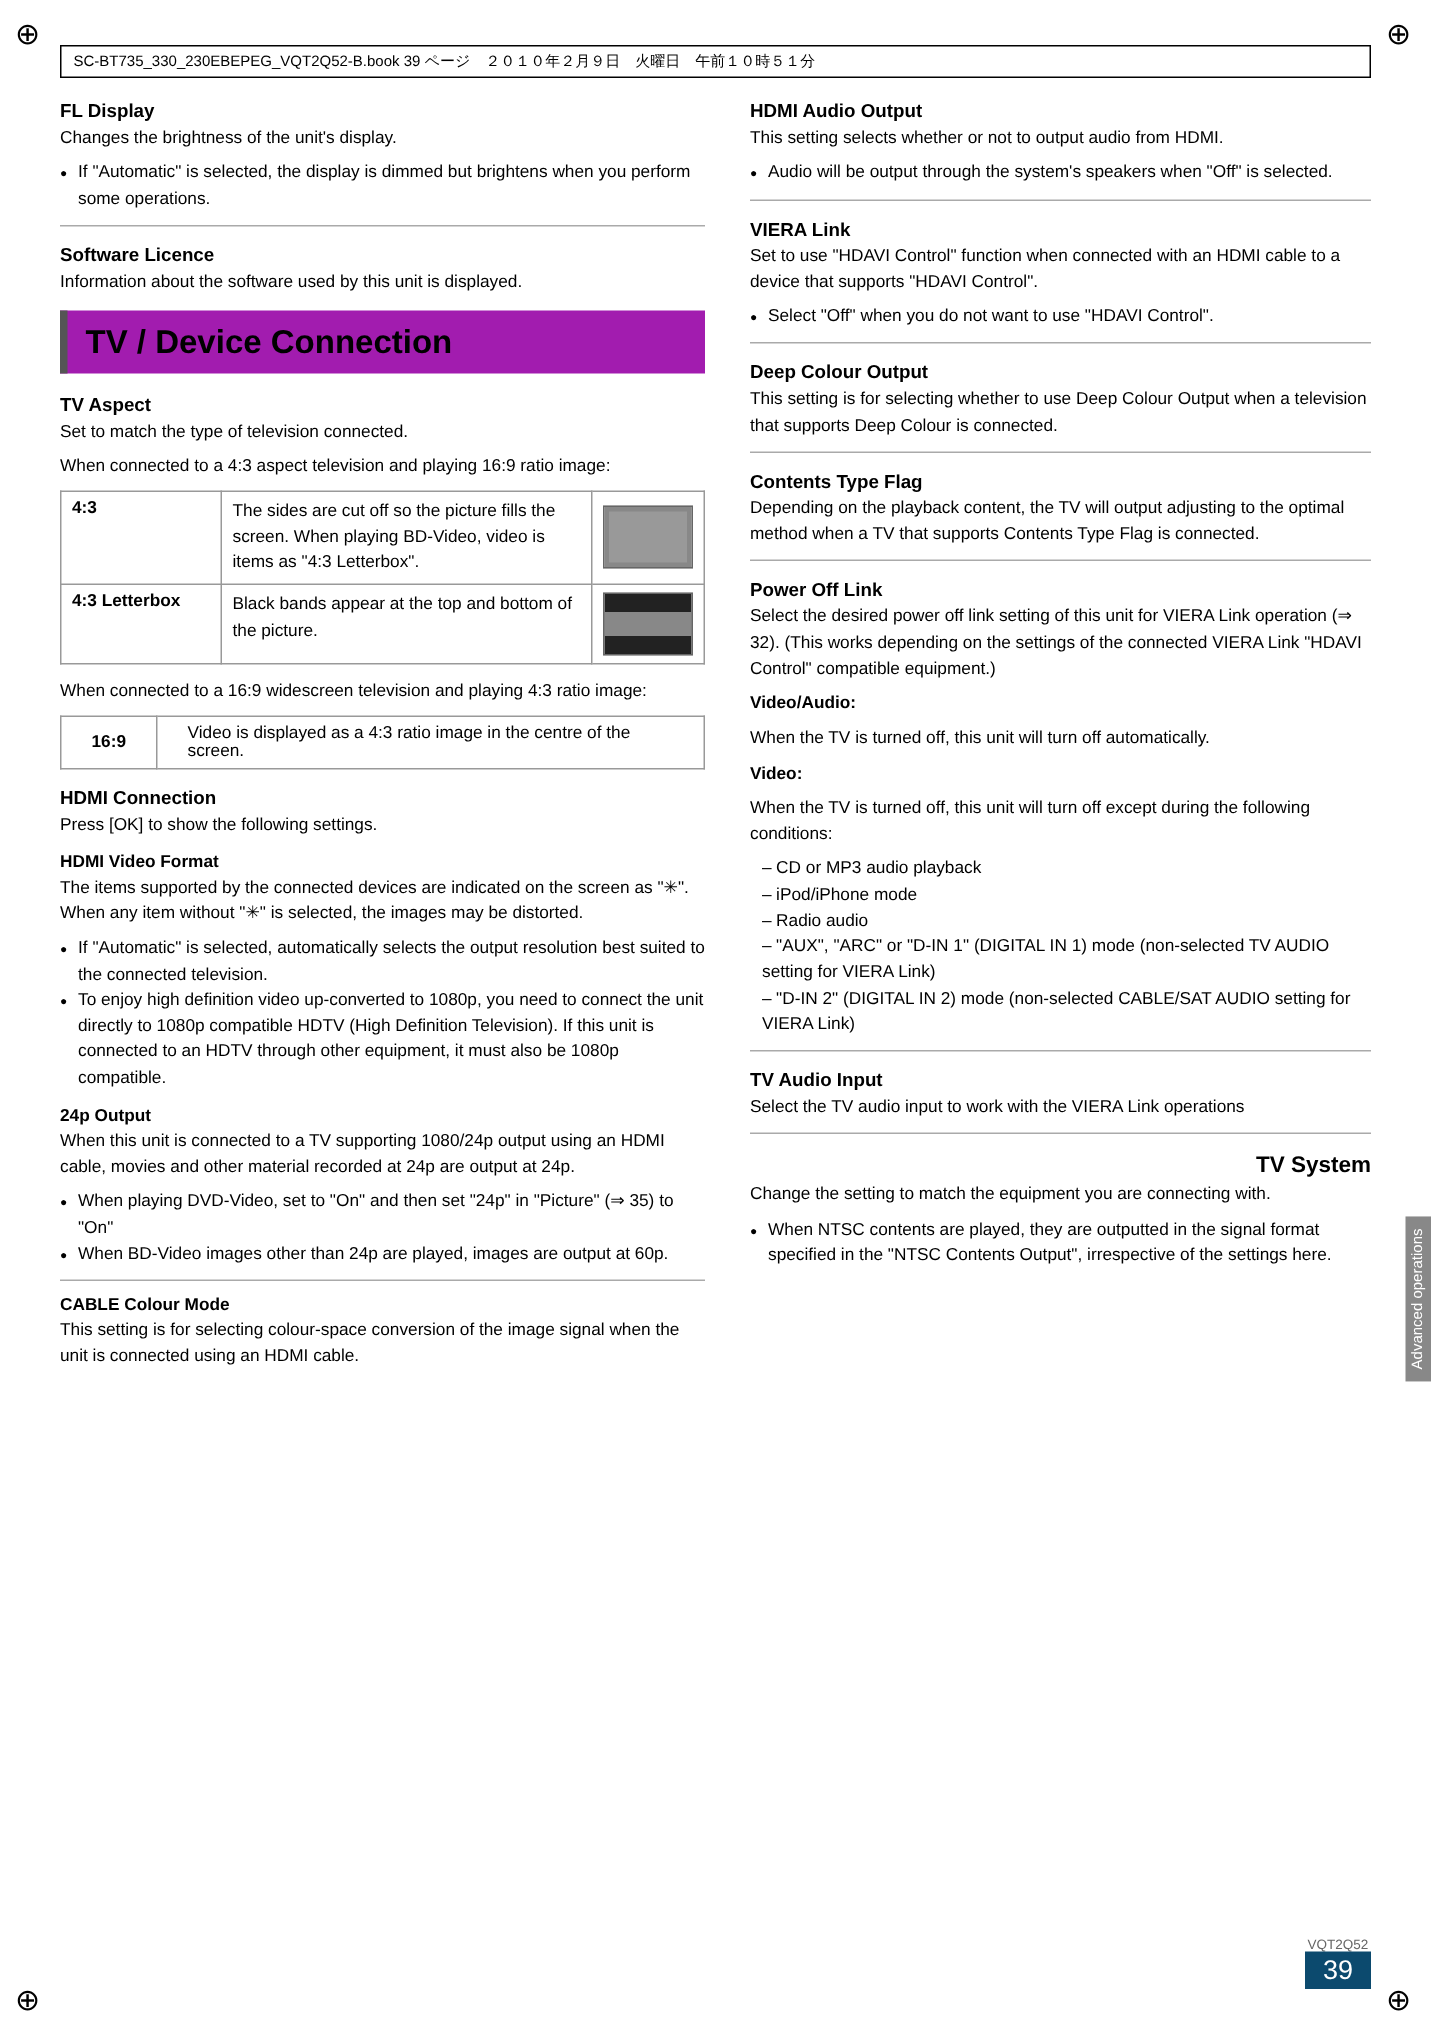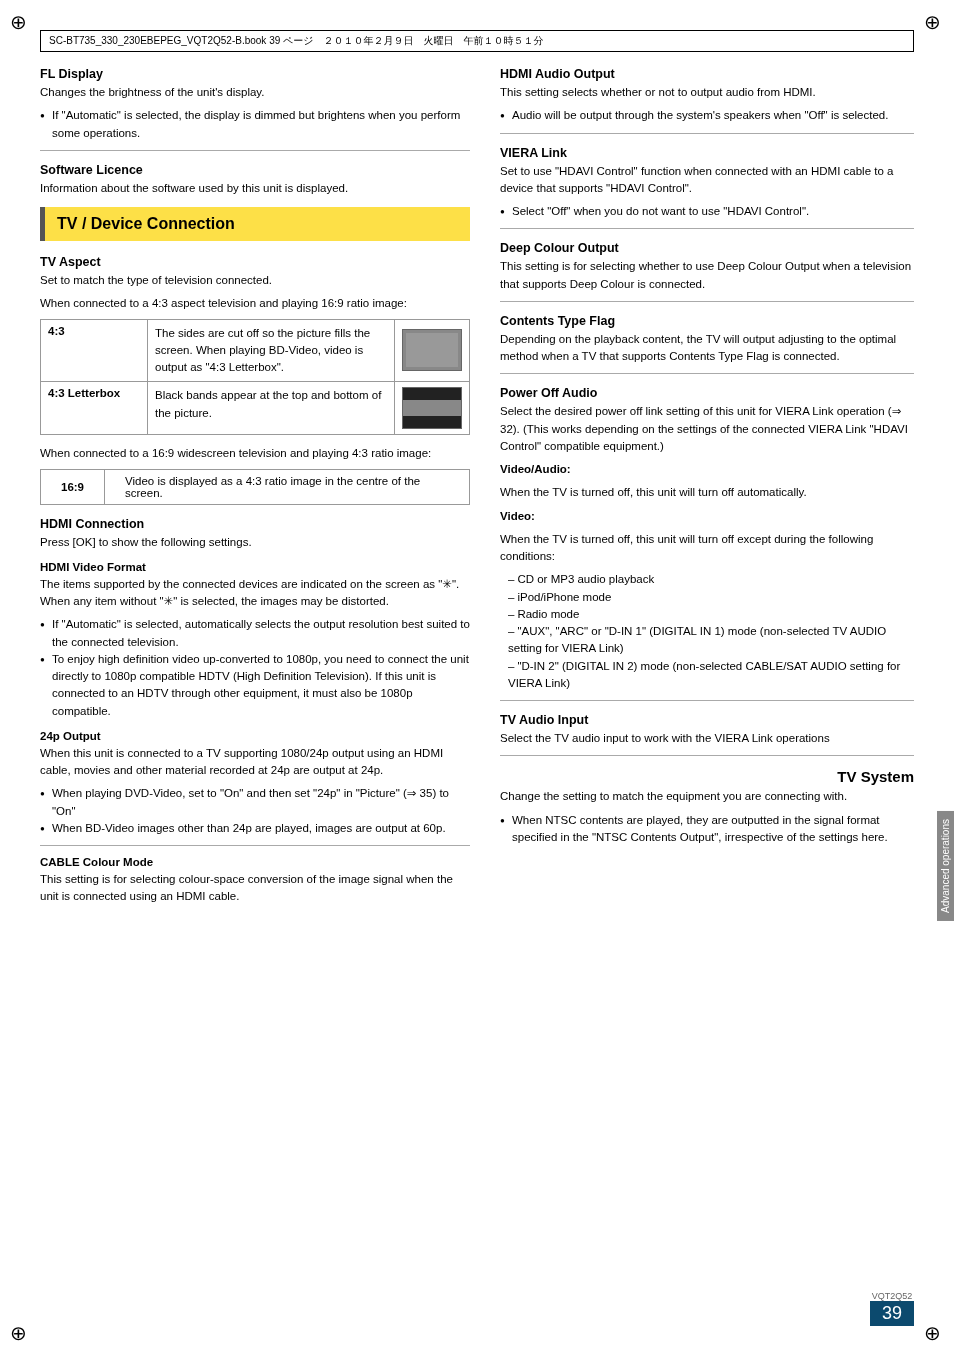--- a/index.html
+++ b/index.html
@@ -96,23 +96,23 @@
     }
 
     hr.divider {
       border: none;
       border-top: 1px solid #aaa;
       margin: 8px 0;
     }
 
     
     .main-section-header {
-      background: #fde047;
+      background: #a21caf;
       border-left: 5px solid #555;
-      font-size: 16px;
+      font-size: 22px;
       font-weight: bold;
       padding: 8px 12px;
       margin-bottom: 14px;
       margin-top: 10px;
     }
 
     
     .aspect-table {
       width: 100%;
       border-collapse: collapse;
@@ -272,21 +272,21 @@
       <div class="main-section-header">TV / Device Connection</div>
 
       <div class="section-title">TV Aspect</div>
       <div class="section-body">Set to match the type of television connected.</div>
       <div class="section-body">When connected to a 4:3 aspect television and playing 16:9 ratio image:</div>
 
       <table class="aspect-table">
         <tbody>
             <tr>
           <td class="label-cell">4:3</td>
-          <td class="desc-cell">The sides are cut off so the picture fills the screen. When playing BD-Video, video is output as "4:3 Letterbox".</td>
+          <td class="desc-cell">The sides are cut off so the picture fills the screen. When playing BD-Video, video is items as "4:3 Letterbox".</td>
           <td class="img-cell">
             <div class="tv-img tv-full">
               <div class="screen-content"></div>
             </div>
           </td>
         </tr>
         <tr>
           <td class="label-cell"><strong>4:3 Letterbox</strong></td>
           <td class="desc-cell">Black bands appear at the top and bottom of the picture.</td>
           <td class="img-cell">
@@ -346,29 +346,29 @@
       <div class="section-title">Deep Colour Output</div>
       <div class="section-body">This setting is for selecting whether to use Deep Colour Output when a television that supports Deep Colour is connected.</div>
 
       <hr class="divider">
 
       <div class="section-title">Contents Type Flag</div>
       <div class="section-body">Depending on the playback content, the TV will output adjusting to the optimal method when a TV that supports Contents Type Flag is connected.</div>
 
       <hr class="divider">
 
-      <div class="section-title">Power Off Audio</div>
+      <div class="section-title">Power Off Link</div>
       <div class="section-body">Select the desired power off link setting of this unit for VIERA Link operation (⇒ 32). (This works depending on the settings of the connected VIERA Link "HDAVI Control" compatible equipment.)</div>
       <div class="section-body"><strong>Video/Audio:</strong></div>
       <div class="section-body">When the TV is turned off, this unit will turn off automatically.</div>
       <div class="section-body"><strong>Video:</strong></div>
       <div class="section-body">When the TV is turned off, this unit will turn off except during the following conditions:</div>
       <div class="dash-item">CD or MP3 audio playback</div>
       <div class="dash-item">iPod/iPhone mode</div>
-      <div class="dash-item">Radio mode</div>
+      <div class="dash-item">Radio audio</div>
       <div class="dash-item">"AUX", "ARC" or "D-IN 1" (DIGITAL IN 1) mode (non-selected TV AUDIO setting for VIERA Link)</div>
       <div class="dash-item">"D-IN 2" (DIGITAL IN 2) mode (non-selected CABLE/SAT AUDIO setting for VIERA Link)</div>
 
       <hr class="divider">
 
       <div class="section-title">TV Audio Input</div>
       <div class="section-body">Select the TV audio input to work with the VIERA Link operations</div>
 
       <hr class="divider">
 

